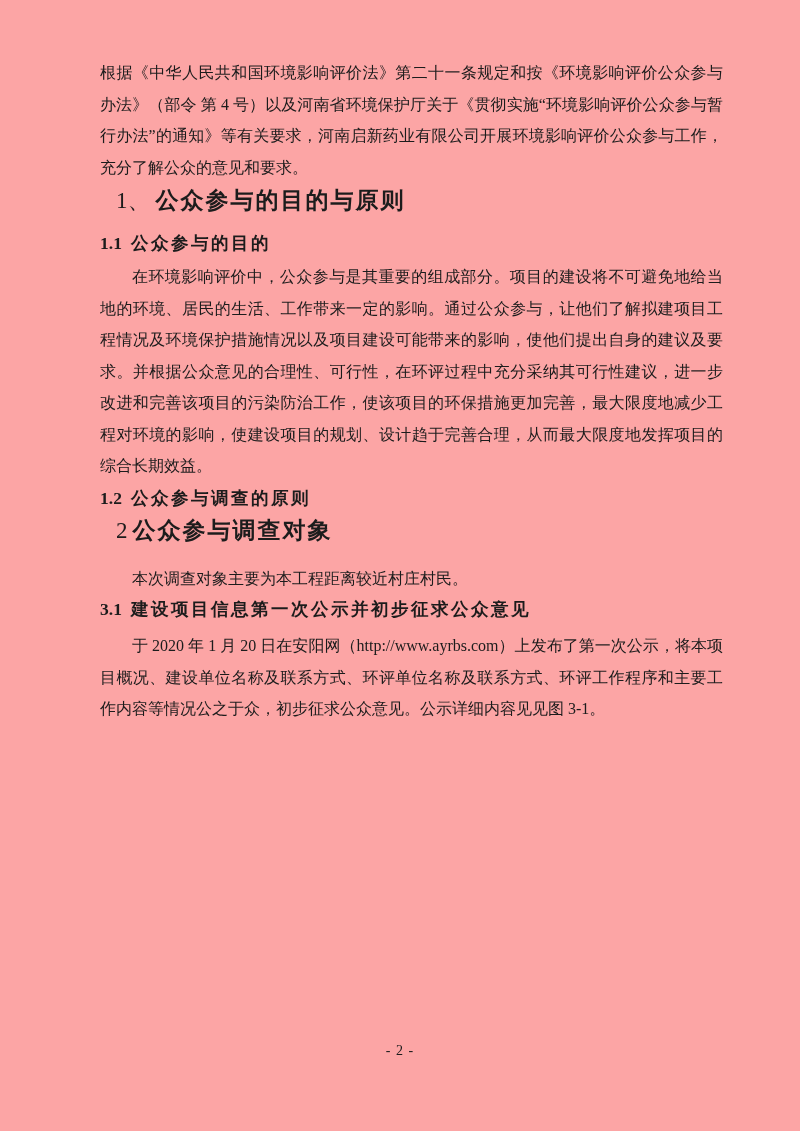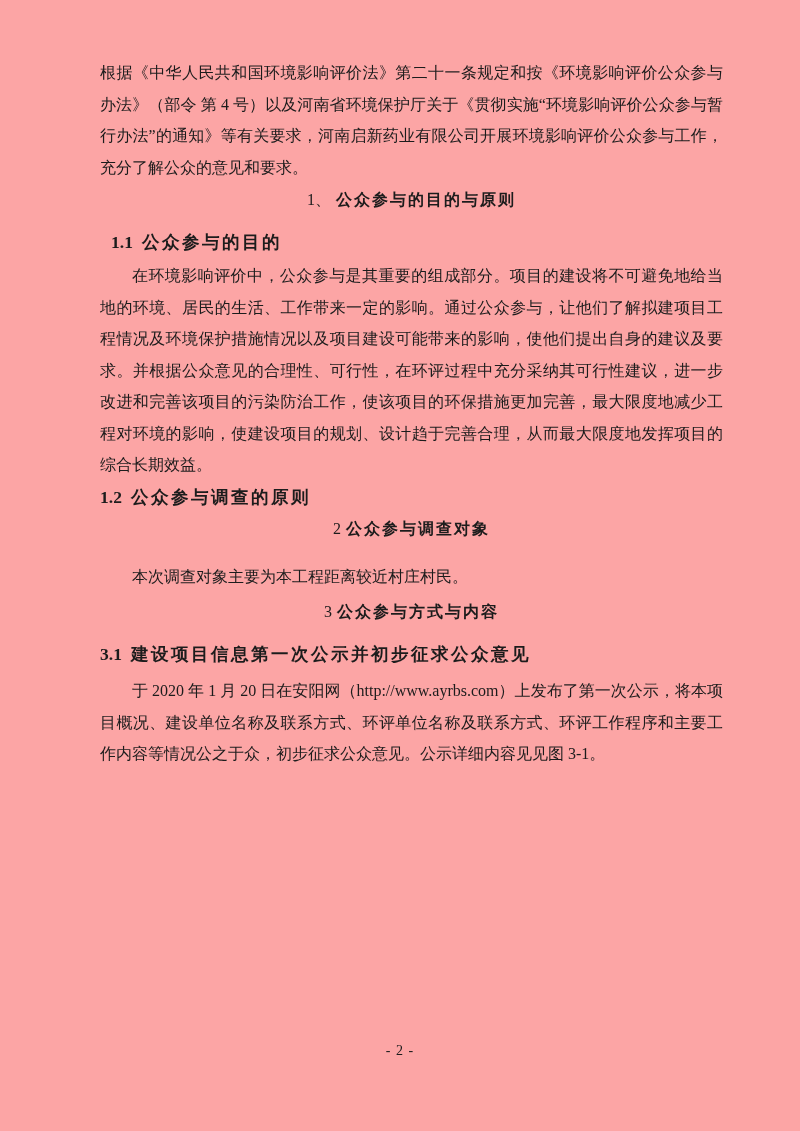--- a/index.html
+++ b/index.html
@@ -21,25 +21,24 @@
   .body-p {
     margin: 0;
     font-size: 16px;
     line-height: 31.5px;
     text-align: justify;
     font-family: "Liberation Serif", "DejaVu Serif", serif;
   }
   .indent { text-indent: 2em; }
   .h-major {
     margin: 16px;
-    font-size: 16px;
+    font-size: 23px;
     line-height: 26px;
     font-weight: bold;
     white-space: nowrap;
-    text-align: center;
   }
   .h-major .h-num {
     font-family: "Liberation Serif", "DejaVu Serif", serif;
     font-weight: 500;
     margin-right: 5px;
     letter-spacing: 0;
   }
   .h-major .h-title {
     font-family: "Liberation Sans", "DejaVu Sans", sans-serif;
     font-weight: bold;
@@ -56,21 +55,21 @@
   .h-minor .h-num {
     margin-right: 9px;
     letter-spacing: 0;
   }
   .h-minor .h-title {
     letter-spacing: 2.5px;
   }
   
   #p-intro  { margin-top: 57px; }
   #h-s1     { margin-top: 4px; }
-  #h-s1-1   { margin-top: 12px; margin-left: 11px; }
+  #h-s1-1   { margin-top: 12px; }
   #p-s1-1   { margin-top: 5px; }
   #h-s1-2   { margin-top: 3px; }
   #p-s1-2   { margin-top: 5px; }
   #h-s2     { margin-top: 6px; }
   #p-s2     { margin-top: 19px; }
   #h-s3     { margin-top: 7px; }
   #p-s3     { margin-top: 3px; }
   #h-s3-1   { margin-top: 2px; }
   #p-s3-1   { margin-top: 8px; }
   .footer {
@@ -107,23 +106,20 @@
       <span class="h-num">1.2</span><span class="h-title">公众参与调查的原则</span>
     </div>
 
 
     <div id="h-s2" class="h-major">
       <span class="h-num">2</span><span class="h-title">公众参与调查对象</span>
     </div>
 
     <p id="p-s2" class="body-p indent">本次调查对象主要为本工程距离较近村庄村民。</p>
 
-    <div id="h-s3" class="h-major">
-      <span class="h-num">3</span><span class="h-title">公众参与方式与内容</span>
-    </div>
 
 
     <div id="h-s3-1" class="h-minor">
       <span class="h-num">3.1</span><span class="h-title">建设项目信息第一次公示并初步征求公众意见</span>
     </div>
 
     <p id="p-s3-1" class="body-p indent">于 2020 年 1 月 20 日在安阳网（http://www.ayrbs.com）上发布了第一次公示，将本项目概况、建设单位名称及联系方式、环评单位名称及联系方式、环评工作程序和主要工作内容等情况公之于众，初步征求公众意见。公示详细内容见见图 3-1。</p>
 
   </div>
 

